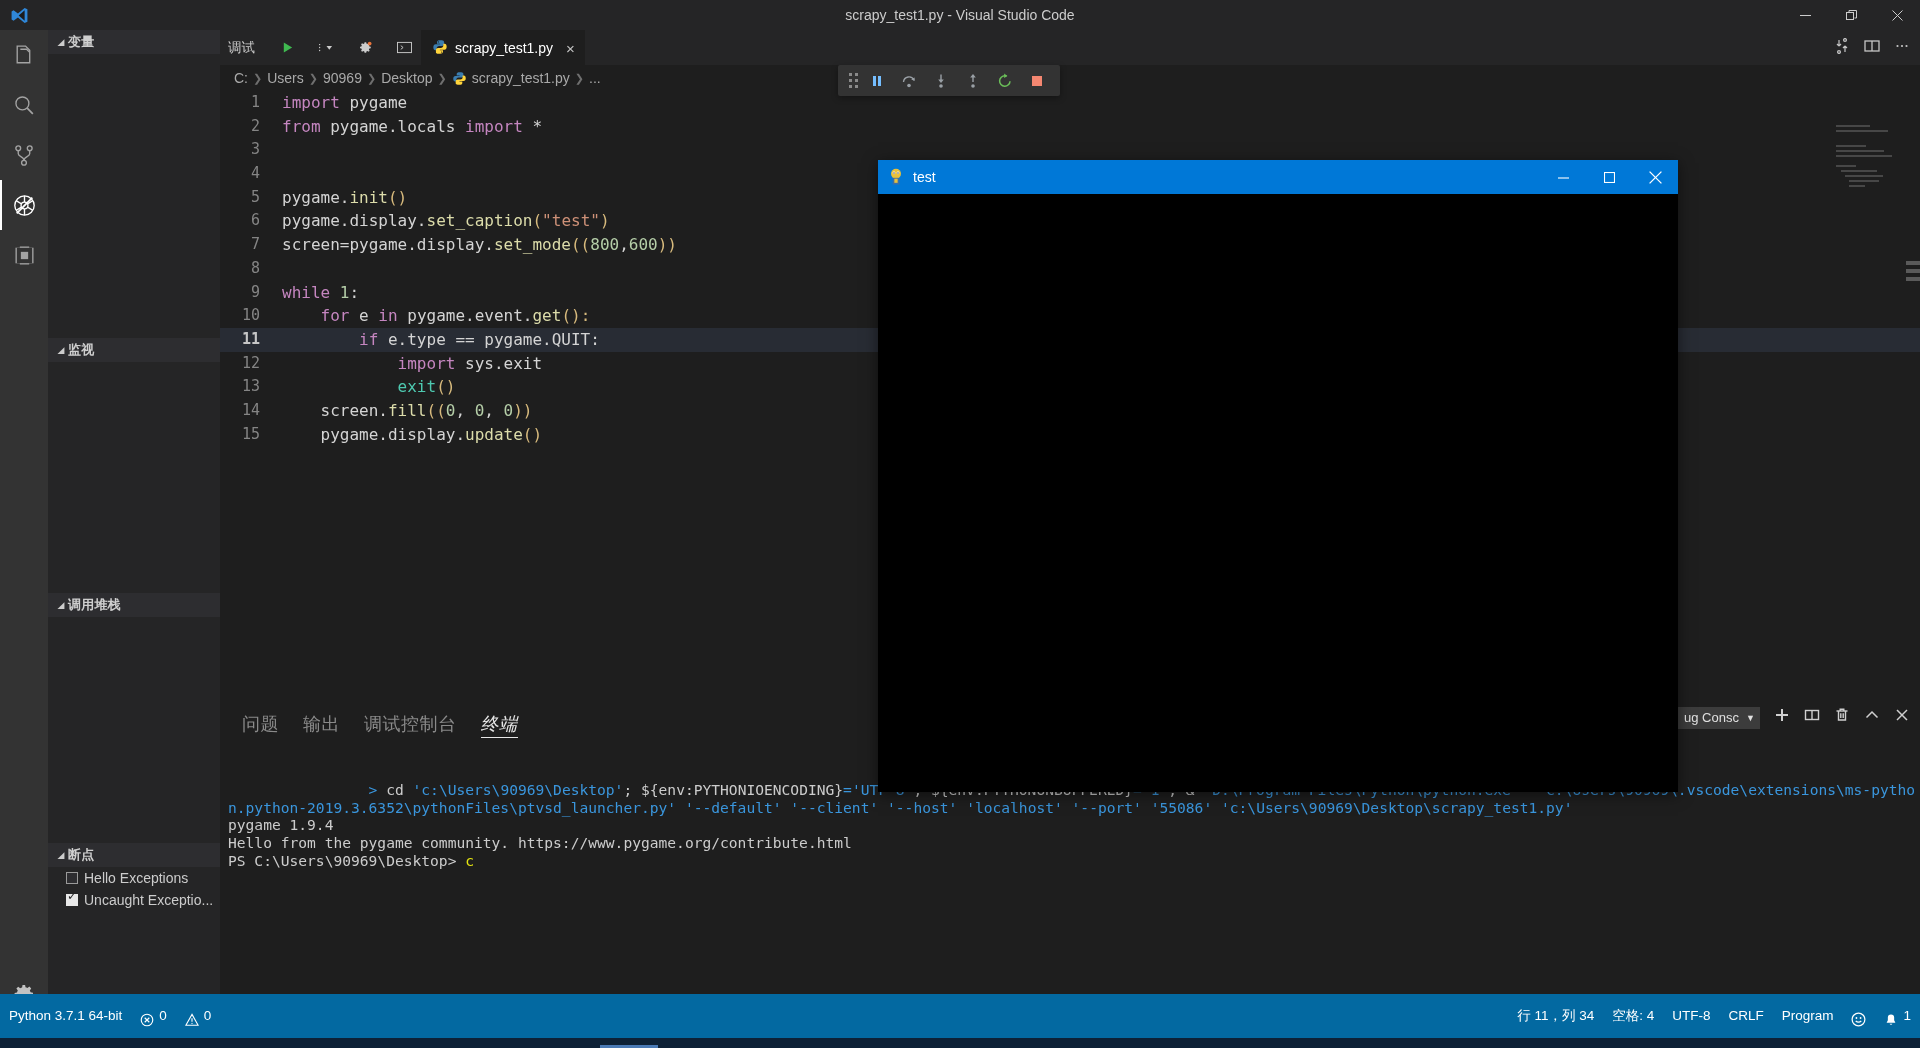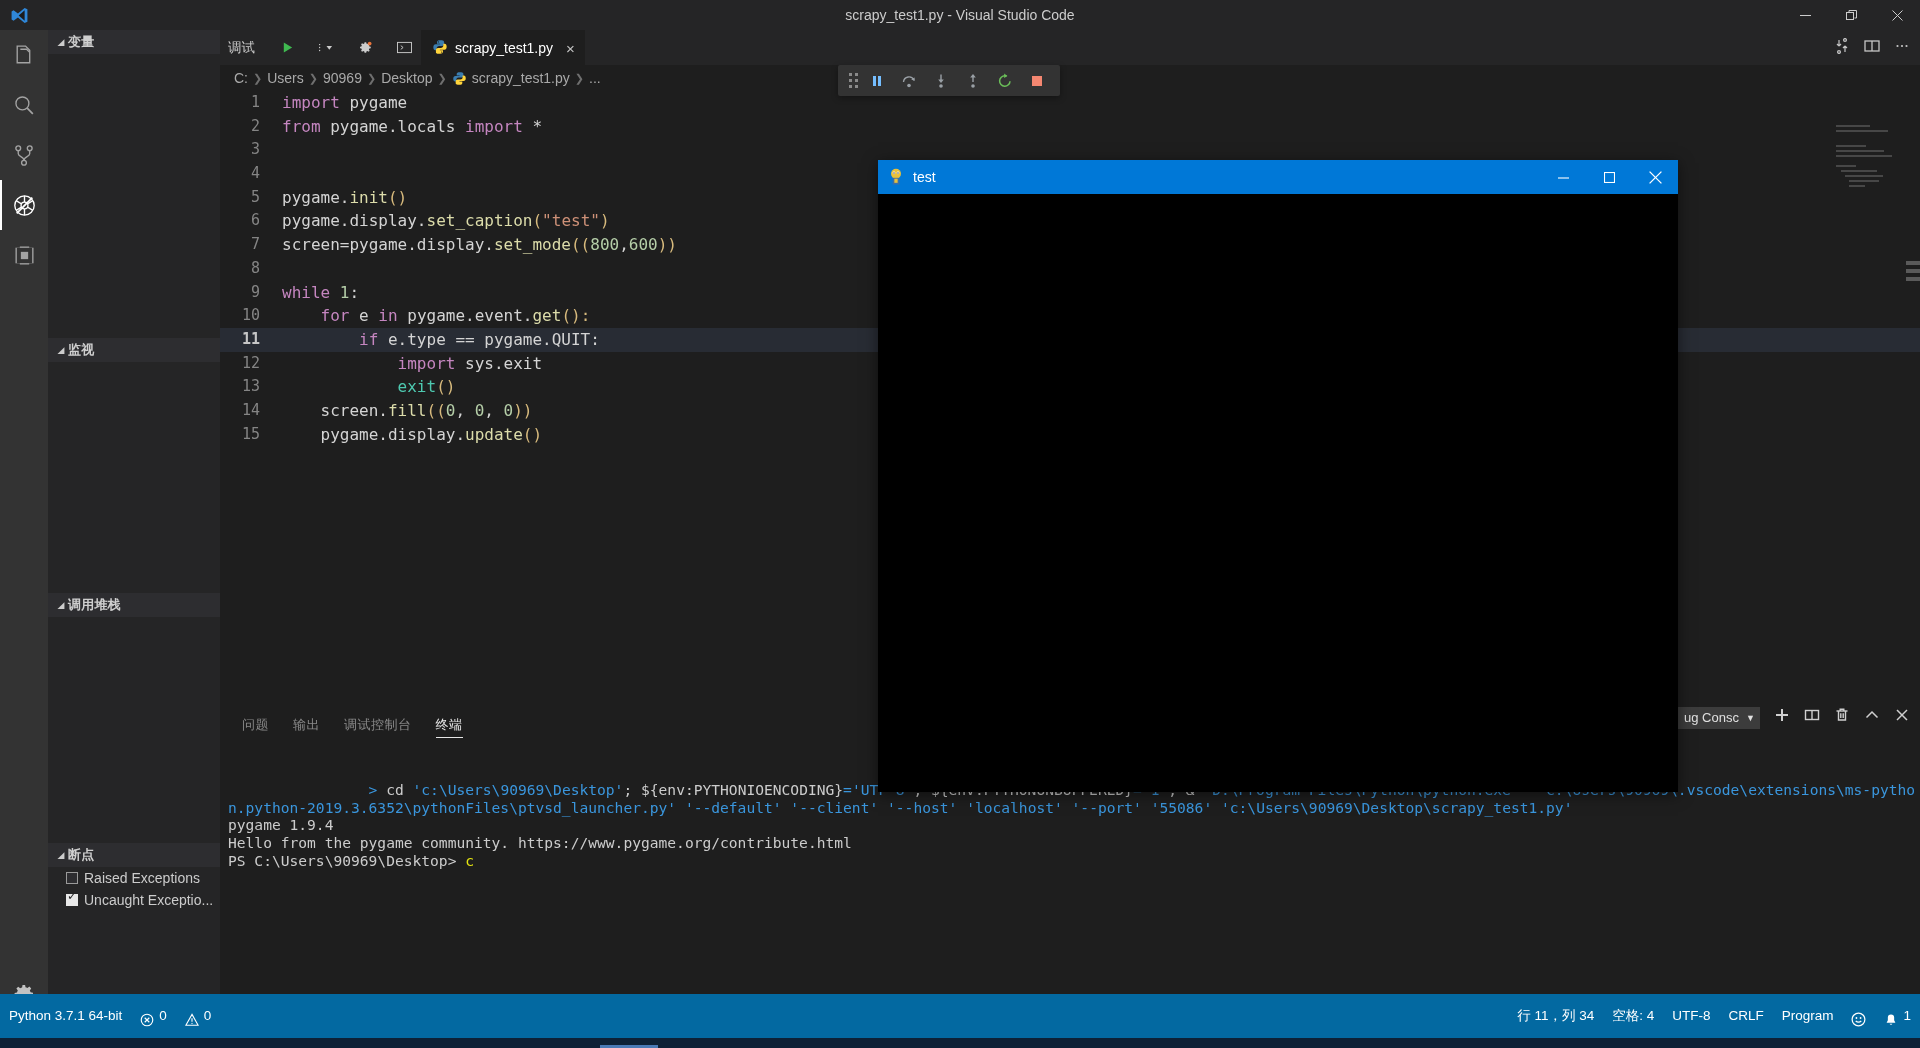--- a/index.html
+++ b/index.html
@@ -124,24 +124,24 @@
   }
   .grip { width:14px; height:22px; display:flex; align-items:center; justify-content:center; }
   .grip span { display:grid; grid-template-columns:3px 3px; gap:3px; }
   .grip i { width:3px; height:3px; background:#8a8a8a; display:block; }
   .dfbtn { width:30px; height:26px; display:flex; align-items:center; justify-content:center; }
 
   
   .panel { position:absolute; left:220px; top:707px; width:1700px; height:311px; background:#1e1e1e; }
   .panel-tabs { height:35px; display:flex; align-items:center; padding-left:10px; gap:0; position:relative; }
   .ptab {
-    padding:0 12px; height:35px; line-height:35px; font-size:13px; color:#8a8a8a;
+    padding:0 12px; height:35px; line-height:35px; font-size:18px; color:#8a8a8a;
     position:relative; letter-spacing:.5px;
   }
-  .ptab.active { color:#e7e7e7; }
+  .ptab.active { color:#e7e7e7;font-style:italic; }
   .ptab.active:after {
     content:""; position:absolute; left:12px; right:12px; bottom:4px; height:1px; background:#e7e7e7;
   }
   .panel-actions { position:absolute; right:10px; top:0; height:35px; display:flex; align-items:flex-start; gap:14px; }
   .pa-select {
     background:#3c3c3c; color:#e0e0e0; font-size:13px; height:22px; line-height:22px;
     padding:0 18px 0 8px; position:relative; min-width:84px; overflow:hidden; white-space:nowrap;
   }
   .pa-select .caret { position:absolute; right:5px; top:0; font-size:9px; line-height:22px; }
   .panel-actions svg { width:16px; height:16px; stroke:#cfcfcf; fill:none; stroke-width:1.4; }
@@ -288,21 +288,21 @@
     </div>
     <div class="side-body" style="height:226px"></div>
 
     <div class="side-section-hdr">
       <span class="twisty">◢</span>
       <span>断点</span>
     </div>
     <div class="side-body">
       <div class="bp-row">
         <span class="bp-check"></span>
-        <span>Raised Exceptions</span>
+        <span>Hello Exceptions</span>
       </div>
       <div class="bp-row">
         <span class="bp-check checked"></span>
         <span>Uncaught Exceptio...</span>
       </div>
     </div>
   </div>
 
   <div class="editor-area">
     <div class="tabbar">

